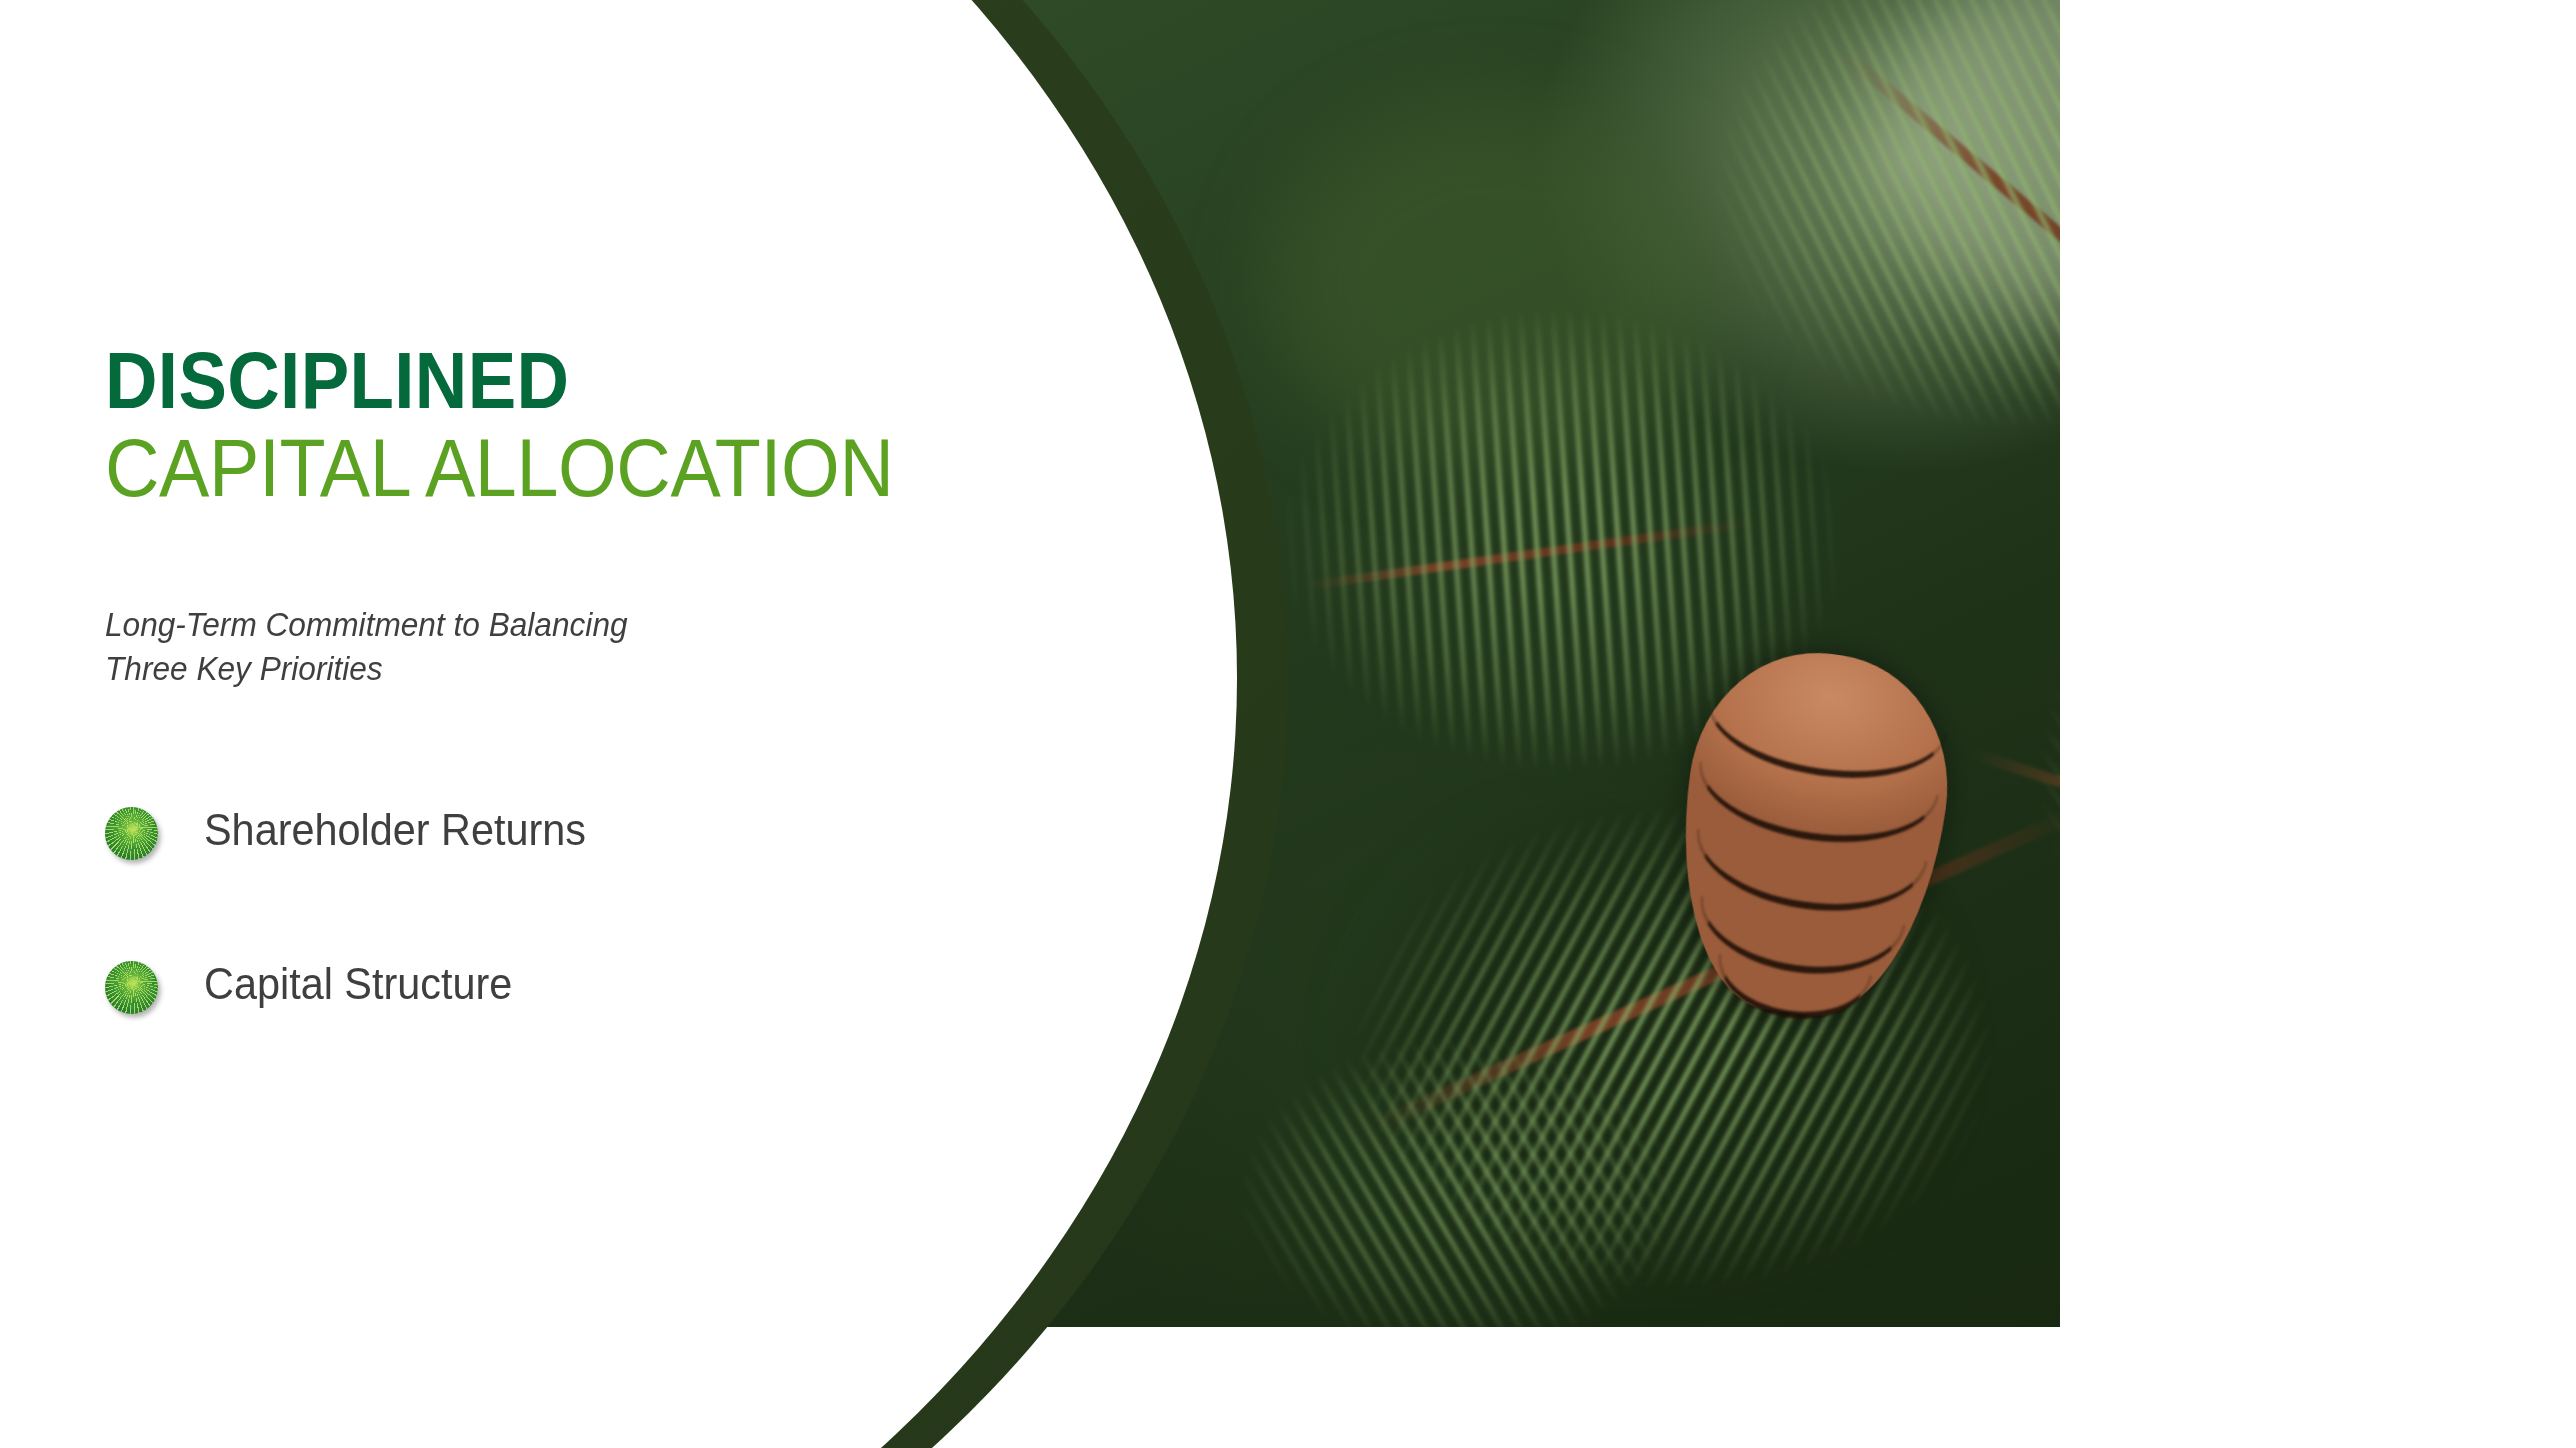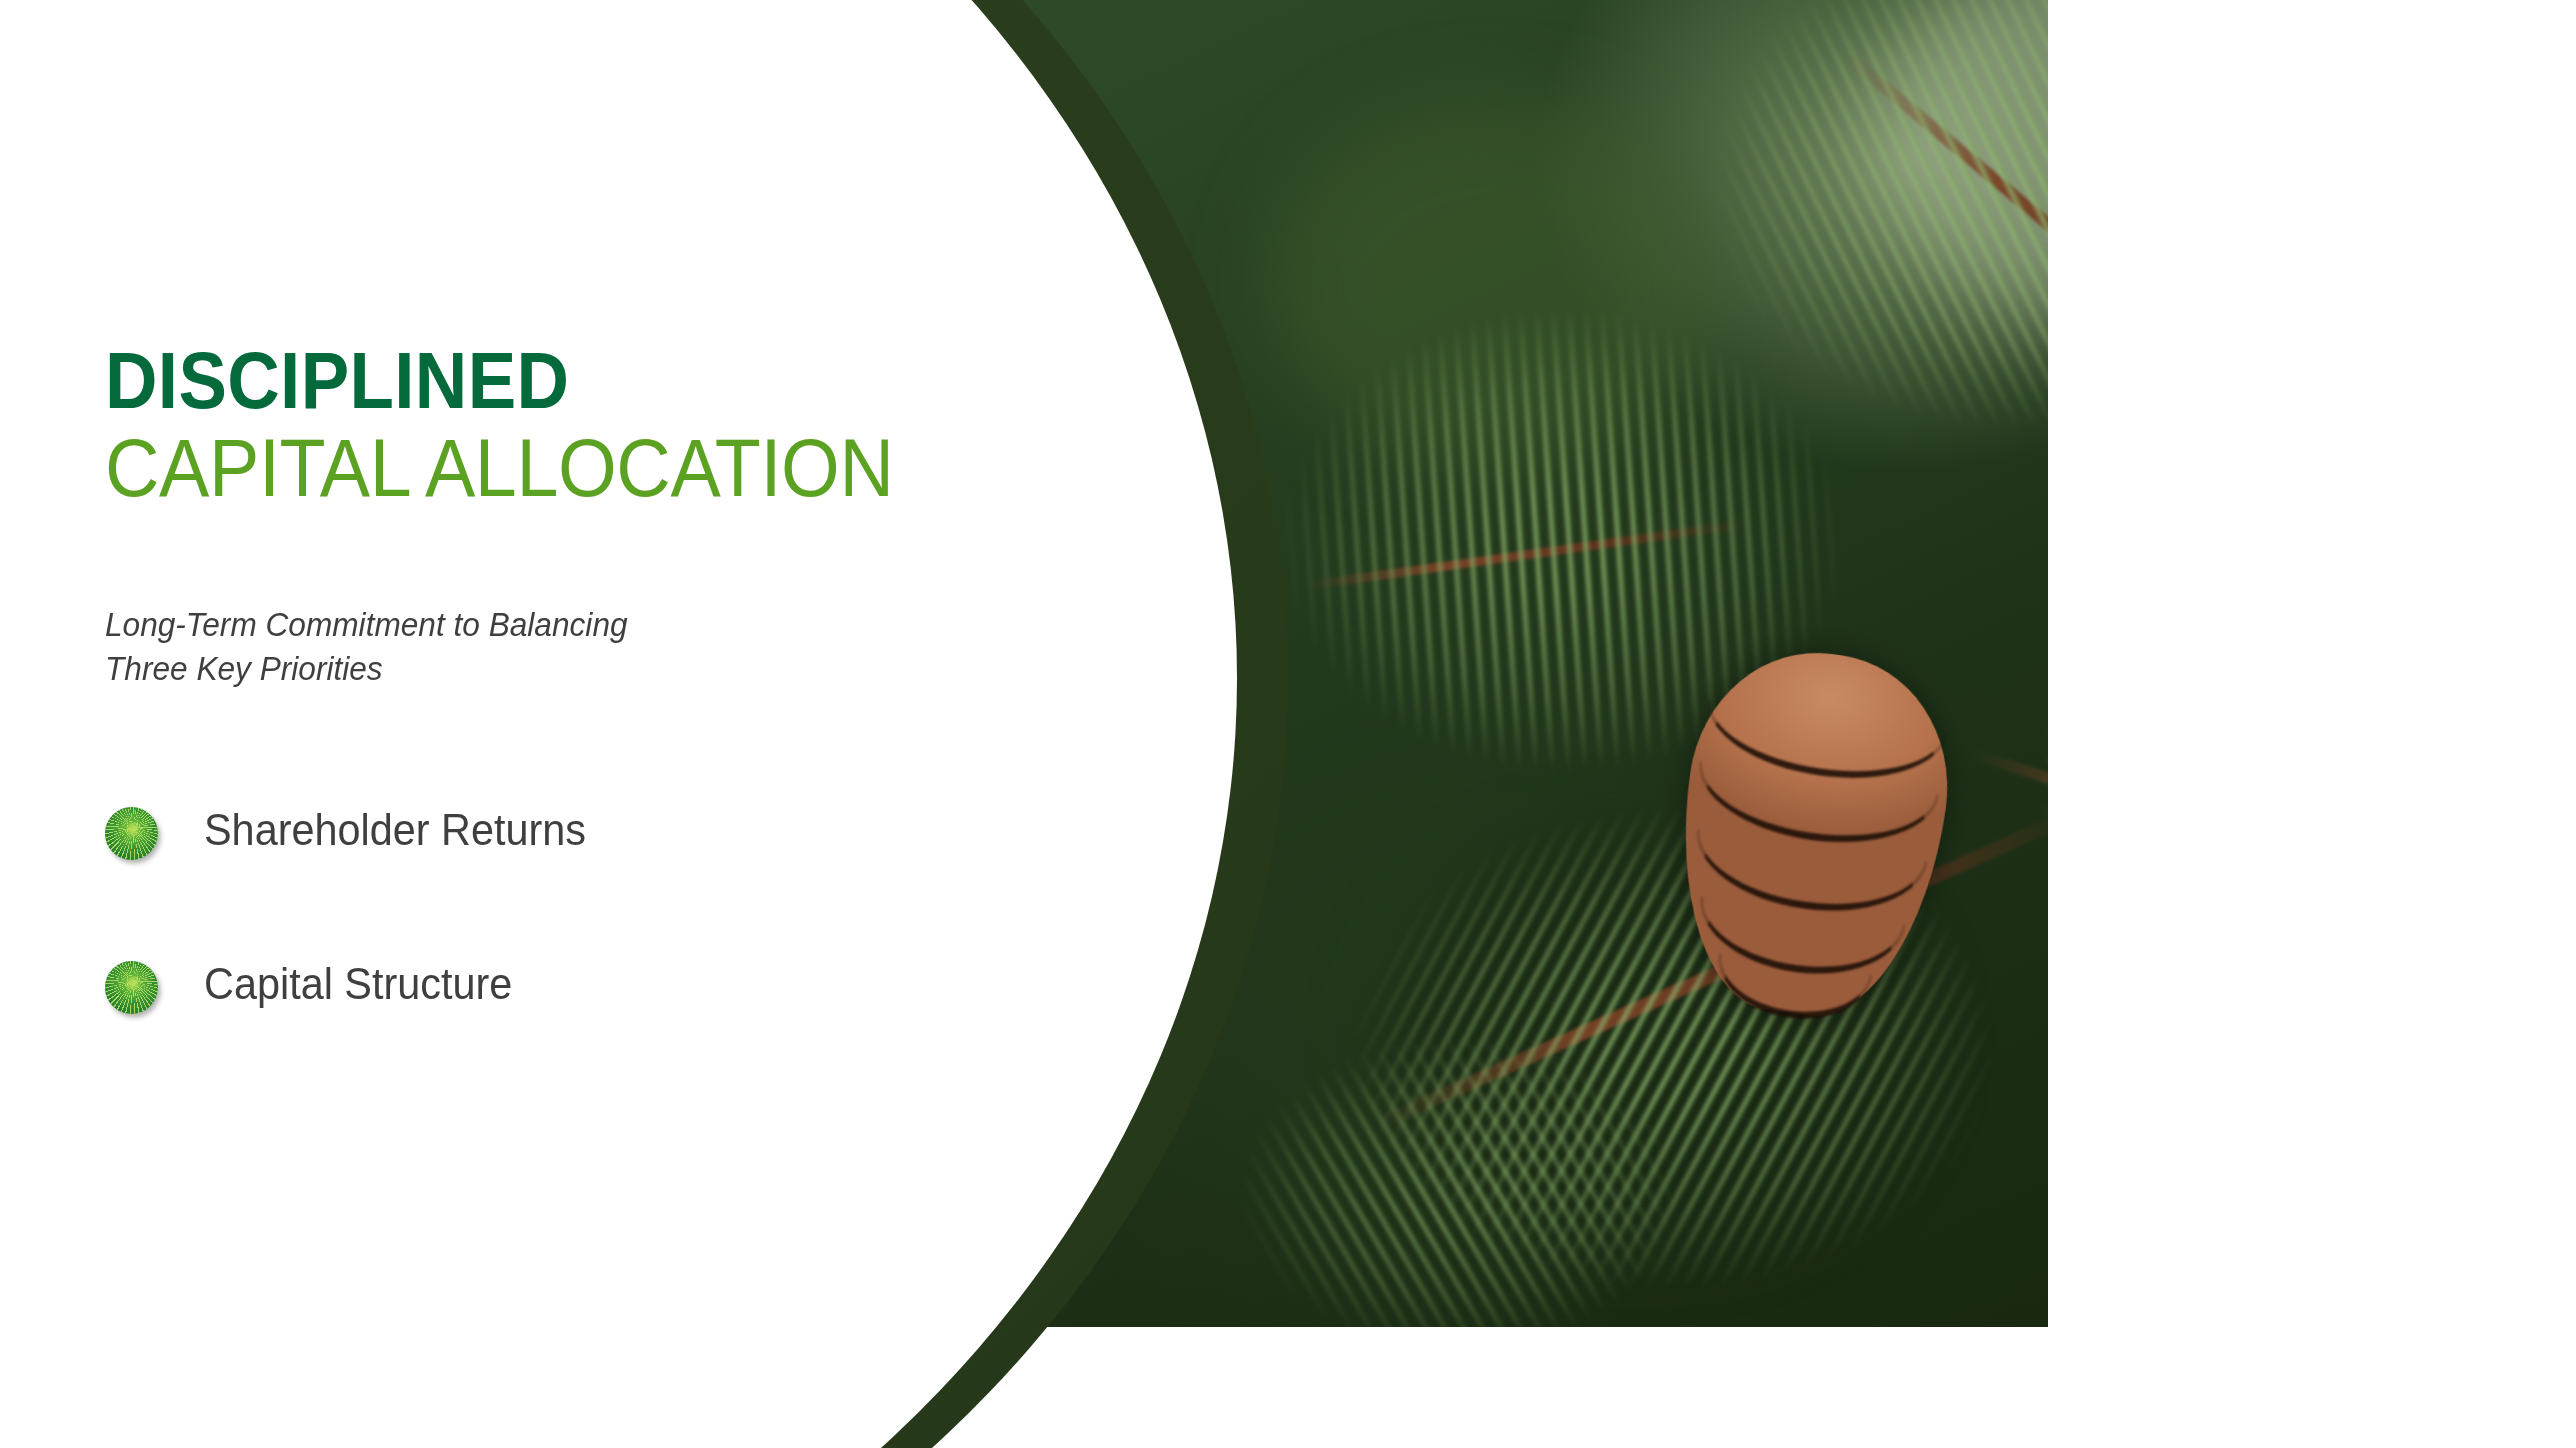--- a/index.html
+++ b/index.html
@@ -10,20 +10,21 @@
   body {
     font-family: "Liberation Sans", sans-serif;
   }
 
   #slide {
     position: relative;
     width: 2048px;
     height: 1449px;
     overflow: hidden;
     background: #ffffff;
+    padding-left: 12px;
   }
 
   
   .photo-area {
     position: absolute;
     left: 0; top: 0;
     width: 2576px;
     height: 1327px;
     overflow: hidden;
     background: #1d3318;

